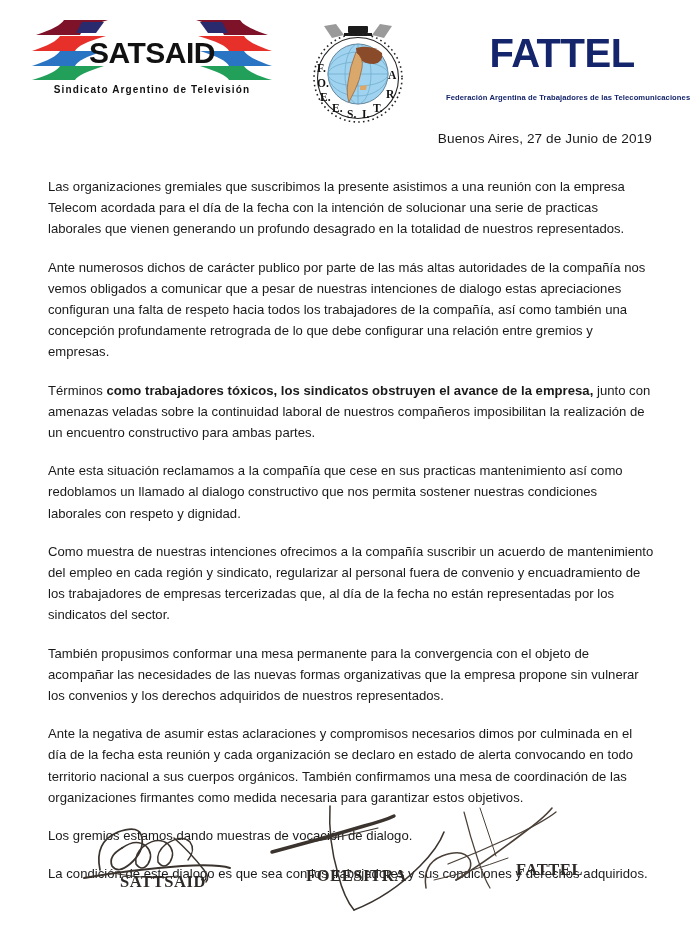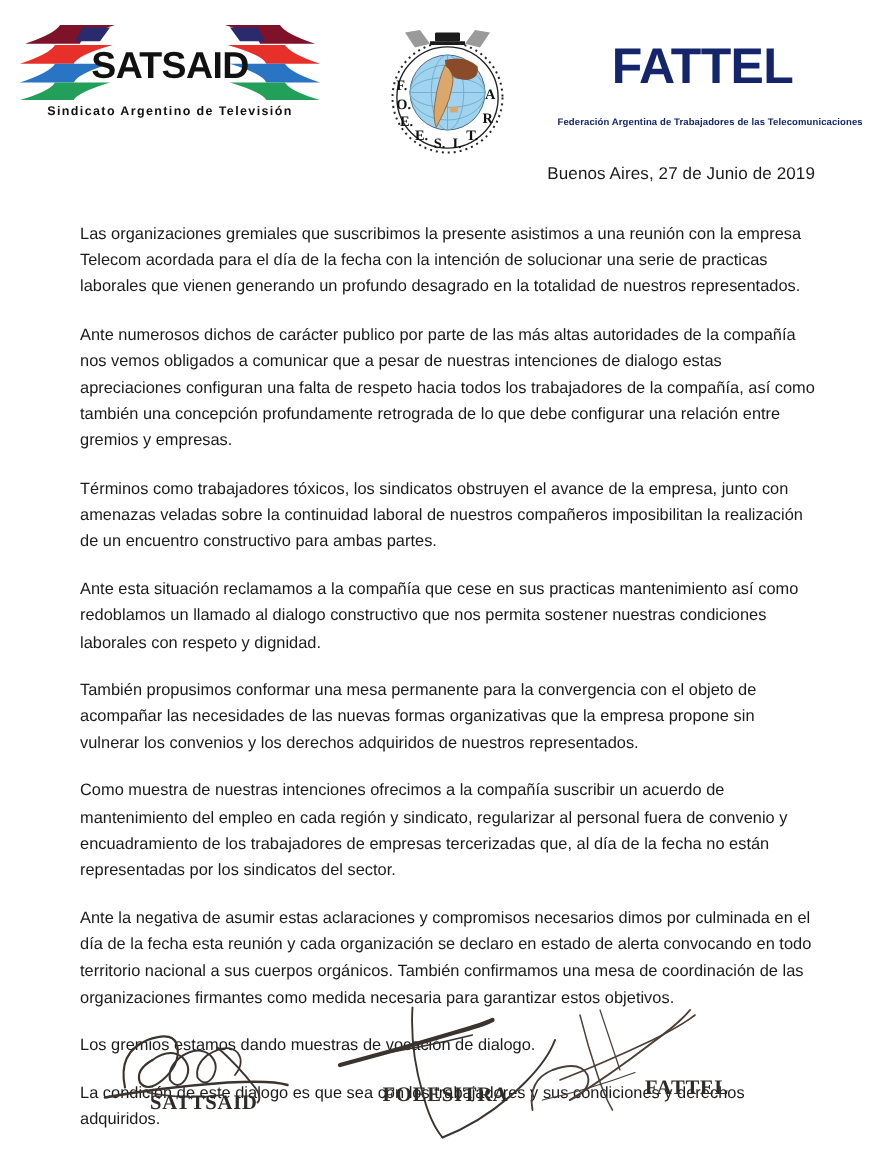--- a/index.html
+++ b/index.html
@@ -19,21 +19,21 @@
   
   .letterhead {
     position: relative;
     height: 125px;
     width: 700px;
   }
 
   
   .satsaid-block {
     position: absolute;
-    left: 2px;
+    left: 18px;
     top: 18px;
     width: 268px;
     text-align: center;
   }
   .satsaid-logo-row {
     position: relative;
     height: 64px;
     width: 268px;
   }
   .ribbon-group {
@@ -118,28 +118,28 @@
   }
 
   
   .letter-body {
     position: absolute;
     top: 176px;
     left: 48px;
     width: 606px;
   }
   .letter-body p {
-    margin: 0 0 17px 16px;
+    margin: 0 0 17px 0;
     font-size: 13.1px;
     line-height: 1.62;
     color: #1a1a1a;
     text-align: left;
     letter-spacing: 0.02px;
   }
-  .letter-body p b { font-weight: normal; }
+  .letter-body p b { font-weight: bold; }
 
   
   .signature-area {
     position: absolute;
     top: 800px;
     left: 0;
     width: 560px;
     height: 120px;
   }
   .sig-slot {
@@ -242,22 +242,22 @@
   </div>
 </div>
 
 <div class="dateline">Buenos Aires, 27 de Junio de 2019</div>
 
 <div class="letter-body">
   <p>Las organizaciones gremiales que suscribimos la presente asistimos a una reunión con la empresa Telecom acordada para el día de la fecha con la intención de solucionar una serie de practicas laborales que vienen generando un profundo desagrado en la totalidad de nuestros representados.</p>
   <p>Ante numerosos dichos de carácter publico por parte de las más altas autoridades de la compañía nos vemos obligados a comunicar que a pesar de nuestras intenciones de dialogo estas apreciaciones configuran una falta de respeto hacia todos los trabajadores de la compañía, así como también una concepción profundamente retrograda de lo que debe configurar una relación entre gremios y empresas.</p>
   <p><span>Términos </span><b>como trabajadores tóxicos, los sindicatos obstruyen el avance de la empresa,</b><span> junto con amenazas veladas sobre la continuidad laboral de nuestros compañeros imposibilitan la realización de un encuentro constructivo para ambas partes.</span></p>
   <p>Ante esta situación reclamamos a la compañía que cese en sus practicas mantenimiento así como redoblamos un llamado al dialogo constructivo que nos permita sostener nuestras condiciones laborales con respeto y dignidad.</p>
+  <p>Como muestra de nuestras intenciones ofrecimos a la compañía suscribir un acuerdo de mantenimiento del empleo en cada región y sindicato, regularizar al personal fuera de convenio y encuadramiento de los trabajadores de empresas tercerizadas que, al día de la fecha no están representadas por los sindicatos del sector.</p>
   <p>También propusimos conformar una mesa permanente para la convergencia con el objeto de acompañar las necesidades de las nuevas formas organizativas que la empresa propone sin vulnerar los convenios y los derechos adquiridos de nuestros representados.</p>
-  <p>Como muestra de nuestras intenciones ofrecimos a la compañía suscribir un acuerdo de mantenimiento del empleo en cada región y sindicato, regularizar al personal fuera de convenio y encuadramiento de los trabajadores de empresas tercerizadas que, al día de la fecha no están representadas por los sindicatos del sector.</p>
   <p>Ante la negativa de asumir estas aclaraciones y compromisos necesarios dimos por culminada en el día de la fecha esta reunión y cada organización se declaro en estado  de alerta convocando en todo territorio nacional a sus cuerpos orgánicos. También confirmamos una mesa de coordinación de las organizaciones firmantes como medida necesaria para garantizar estos objetivos.</p>
   <p>Los gremios estamos dando muestras de vocación de dialogo.</p>
   <p>La condición de este dialogo es que sea con los trabajadores y sus condiciones y derechos adquiridos.</p>
 </div>
 
 <div class="signature-area">
 
   <div class="sig-slot s1">
     <svg class="sig-ink" width="200" height="110" viewBox="0 0 200 110">
       <g fill="none" stroke="#3a332e" stroke-linecap="round" stroke-linejoin="round">

